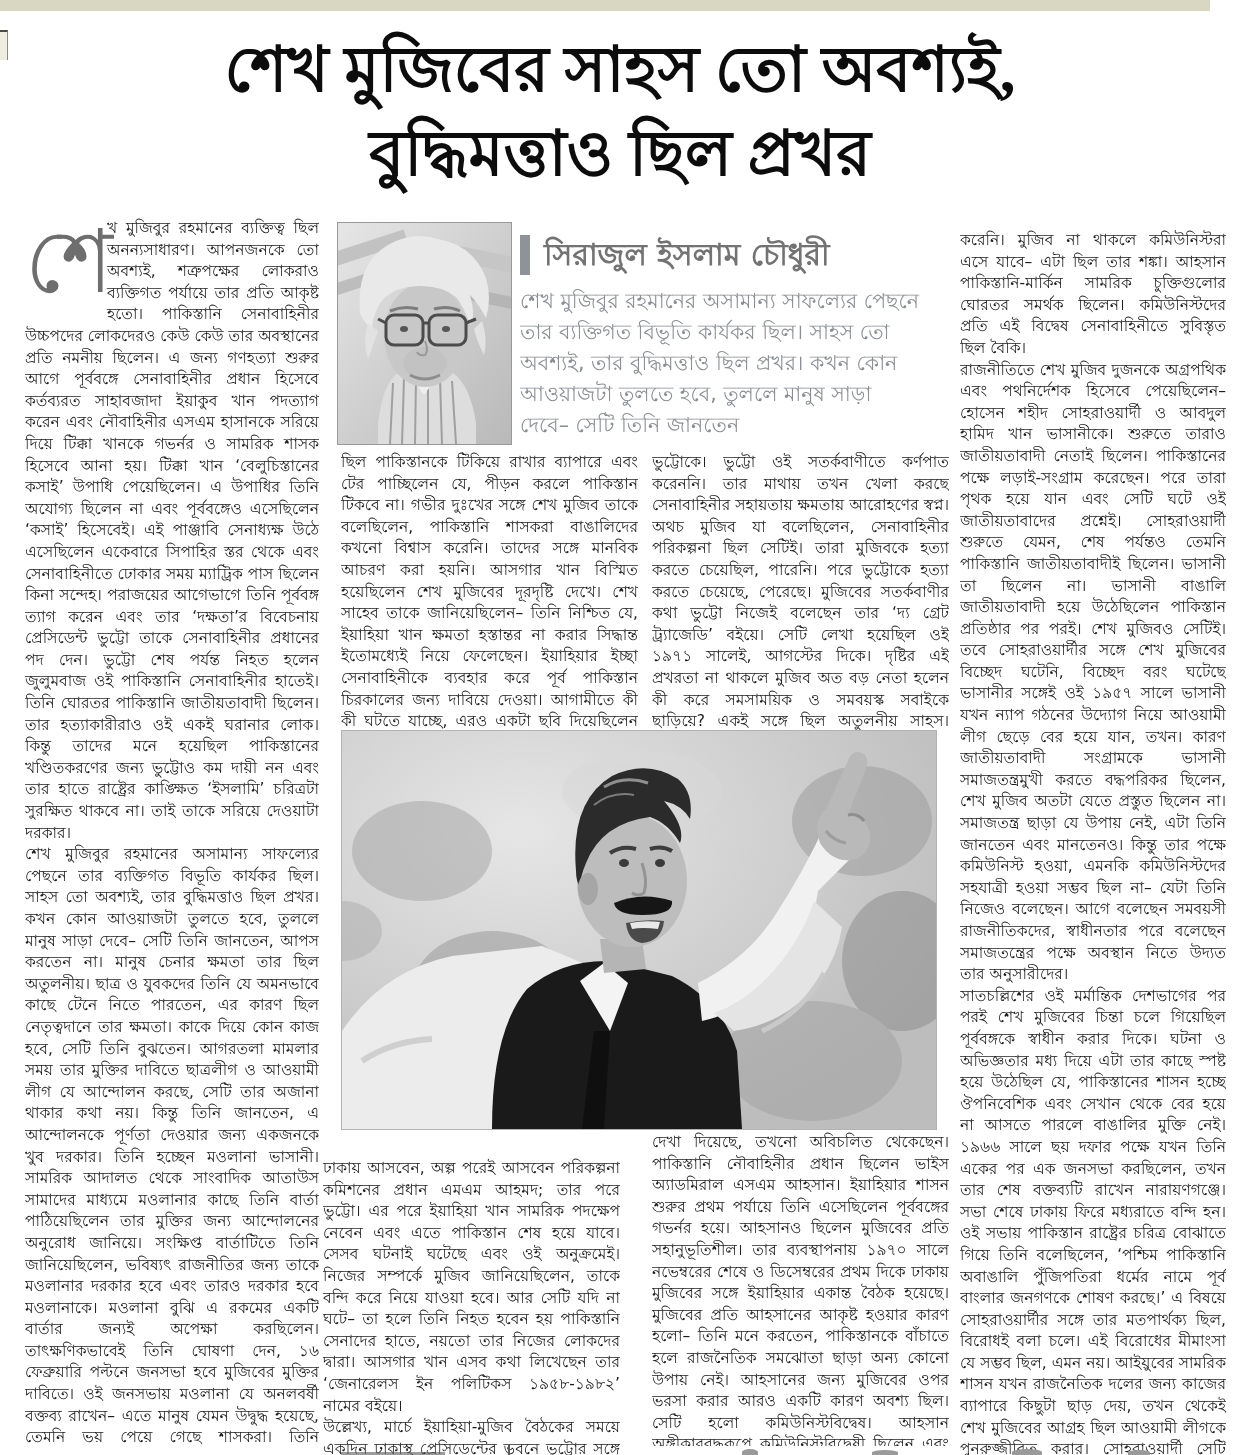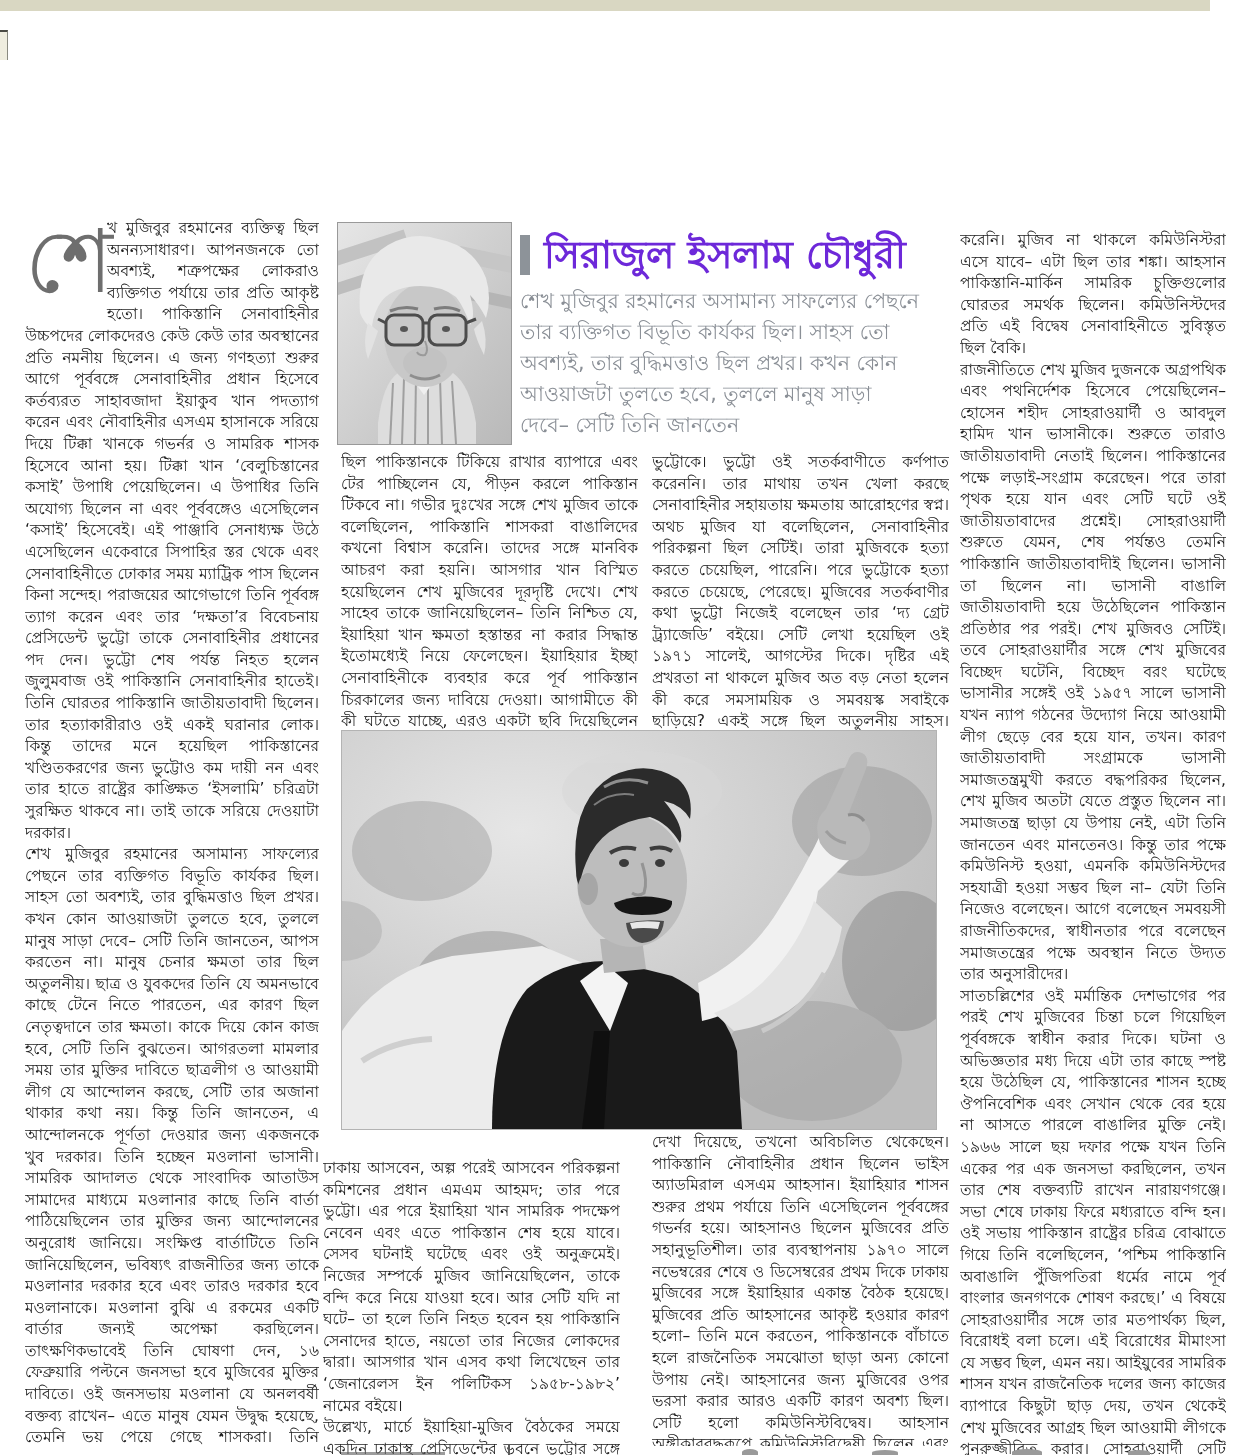--- a/index.html
+++ b/index.html
@@ -18,36 +18,40 @@
   .col1{left:25px;top:218px;width:294px;height:1227px;}
   .col2t{left:341px;top:452px;width:297px;height:278px;}
   .col3t{left:652px;top:452px;width:297px;height:278px;}
   .col2b{left:323px;top:1142px;width:297px;height:308px;margin-top:16px;}
   .col3b{left:652px;top:1132px;width:297px;height:314px;}
   .col4{left:960px;top:230px;width:266px;height:1229px;}
   .portrait{position:absolute;left:337px;top:222px;width:173px;height:221px;border:1px solid #999;
             background:#dcdcdc;overflow:hidden;}
   .byline{position:absolute;left:520px;top:230px;width:400px;height:50px;display:flex;align-items:center;}
   .byline-bar{display:inline-block;width:10px;height:40px;background:#8d9399;margin-right:14px;}
-  .byline-author{font-size:38px;font-weight:600;color:#6d28d9;line-height:40px;white-space:nowrap;}
+  .byline-author{font-size:30px;font-weight:600;color:#737373;line-height:40px;white-space:nowrap;}
   .standfirst{position:absolute;left:520px;top:286px;width:404px;height:162px;overflow:hidden;
               font-size:20.5px;line-height:31px;color:#8a8f96;text-align:left;}
   .mainphoto{position:absolute;left:341px;top:730px;width:594px;height:398px;border:1px solid #b3b3b3;
              background:#cccccc;overflow:hidden;}
   .bottom-mark{position:absolute;background:#5a5a5a;}
   .bottom-dot{position:absolute;background:#9a9a9a;border-radius:50% 50% 0 0;}
 </style>
 </head>
 <body>
 
 <div class="page">
 
   <div class="topbar"></div>
   <div class="edge-artifact"></div>
 
+  <div class="headline">
+    <div>শেখ মুজিবের সাহস তো অবশ্যই,</div>
+    <div>বুদ্ধিমত্তাও ছিল প্রখর</div>
+  </div>
 
   <div class="col col1">
     <p><span class="dropcap">শে</span><span>খ মুজিবুর রহমানের ব্যক্তিত্ব ছিল অনন্যসাধারণ। আপনজনকে তো অবশ্যই, শত্রুপক্ষের লোকরাও ব্যক্তিগত পর্যায়ে তার প্রতি আকৃষ্ট হতো। পাকিস্তানি সেনাবাহিনীর উচ্চপদের লোকদেরও কেউ কেউ তার অবস্থানের প্রতি নমনীয় ছিলেন। এ জন্য গণহত্যা শুরুর আগে পূর্ববঙ্গে সেনাবাহিনীর প্রধান হিসেবে কর্তব্যরত সাহাবজাদা ইয়াকুব খান পদত্যাগ করেন এবং নৌবাহিনীর এসএম হাসানকে সরিয়ে দিয়ে টিক্কা খানকে গভর্নর ও সামরিক শাসক হিসেবে আনা হয়। টিক্কা খান ‘বেলুচিস্তানের কসাই’ উপাধি পেয়েছিলেন। এ উপাধির তিনি অযোগ্য ছিলেন না এবং পূর্ববঙ্গেও এসেছিলেন ‘কসাই’ হিসেবেই। এই পাঞ্জাবি সেনাধ্যক্ষ উঠে এসেছিলেন একেবারে সিপাহির স্তর থেকে এবং সেনাবাহিনীতে ঢোকার সময় ম্যাট্রিক পাস ছিলেন কিনা সন্দেহ। পরাজয়ের আগেভাগে তিনি পূর্ববঙ্গ ত্যাগ করেন এবং তার ‘দক্ষতা’র বিবেচনায় প্রেসিডেন্ট ভুট্টো তাকে সেনাবাহিনীর প্রধানের পদ দেন। ভুট্টো শেষ পর্যন্ত নিহত হলেন জুলুমবাজ ওই পাকিস্তানি সেনাবাহিনীর হাতেই। তিনি ঘোরতর পাকিস্তানি জাতীয়তাবাদী ছিলেন। তার হত্যাকারীরাও ওই একই ঘরানার লোক। কিন্তু তাদের মনে হয়েছিল পাকিস্তানের খণ্ডিতকরণের জন্য ভুট্টোও কম দায়ী নন এবং তার হাতে রাষ্ট্রের কাঙ্ক্ষিত ‘ইসলামি’ চরিত্রটা সুরক্ষিত থাকবে না। তাই তাকে সরিয়ে দেওয়াটা দরকার।</span></p>
     <p>শেখ মুজিবুর রহমানের অসামান্য সাফল্যের পেছনে তার ব্যক্তিগত বিভূতি কার্যকর ছিল। সাহস তো অবশ্যই, তার বুদ্ধিমত্তাও ছিল প্রখর। কখন কোন আওয়াজটা তুলতে হবে, তুললে মানুষ সাড়া দেবে– সেটি তিনি জানতেন, আপস করতেন না। মানুষ চেনার ক্ষমতা তার ছিল অতুলনীয়। ছাত্র ও যুবকদের তিনি যে অমনভাবে কাছে টেনে নিতে পারতেন, এর কারণ ছিল নেতৃত্বদানে তার ক্ষমতা। কাকে দিয়ে কোন কাজ হবে, সেটি তিনি বুঝতেন। আগরতলা মামলার সময় তার মুক্তির দাবিতে ছাত্রলীগ ও আওয়ামী লীগ যে আন্দোলন করছে, সেটি তার অজানা থাকার কথা নয়। কিন্তু তিনি জানতেন, এ আন্দোলনকে পূর্ণতা দেওয়ার জন্য একজনকে খুব দরকার। তিনি হচ্ছেন মওলানা ভাসানী। সামরিক আদালত থেকে সাংবাদিক আতাউস সামাদের মাধ্যমে মওলানার কাছে তিনি বার্তা পাঠিয়েছিলেন তার মুক্তির জন্য আন্দোলনের অনুরোধ জানিয়ে। সংক্ষিপ্ত বার্তাটিতে তিনি জানিয়েছিলেন, ভবিষ্যৎ রাজনীতির জন্য তাকে মওলানার দরকার হবে এবং তারও দরকার হবে মওলানাকে। মওলানা বুঝি এ রকমের একটি বার্তার জন্যই অপেক্ষা করছিলেন। তাৎক্ষণিকভাবেই তিনি ঘোষণা দেন, ১৬ ফেব্রুয়ারি পল্টনে জনসভা হবে মুজিবের মুক্তির দাবিতে। ওই জনসভায় মওলানা যে অনলবর্ষী বক্তব্য রাখেন– এতে মানুষ যেমন উদ্বুদ্ধ হয়েছে, তেমনি ভয় পেয়ে গেছে শাসকরা। তিনি বলেছিলেন– প্রয়োজনে ক্যান্টনমেন্ট ঘেরাও করা হবে, জেলের তালা ভাঙা হবে, ব্যাস্টিলের দুর্গের মতো পতন ঘটবে সামরিক কারাগারের। সমাবেশ থেকে সঙ্গে সঙ্গে গগনবিদারী আওয়াজ উঠেছিল ‘জেলের তালা ভাঙবো, শেখ মুজিবকে আনবো।’ এর পর অবশ্যম্ভাবী ছিল যে, আগরতলা মামলা প্রত্যাহার করা হবে এবং মামলার সব অভিযুক্ত তো বটেই, অন্য রাজবন্দিরাও মুক্তি পাবেন।</p>
 
   </div>
 
   <div class="portrait">
     <svg width="173" height="221" viewBox="0 0 173 221">
       <defs>

